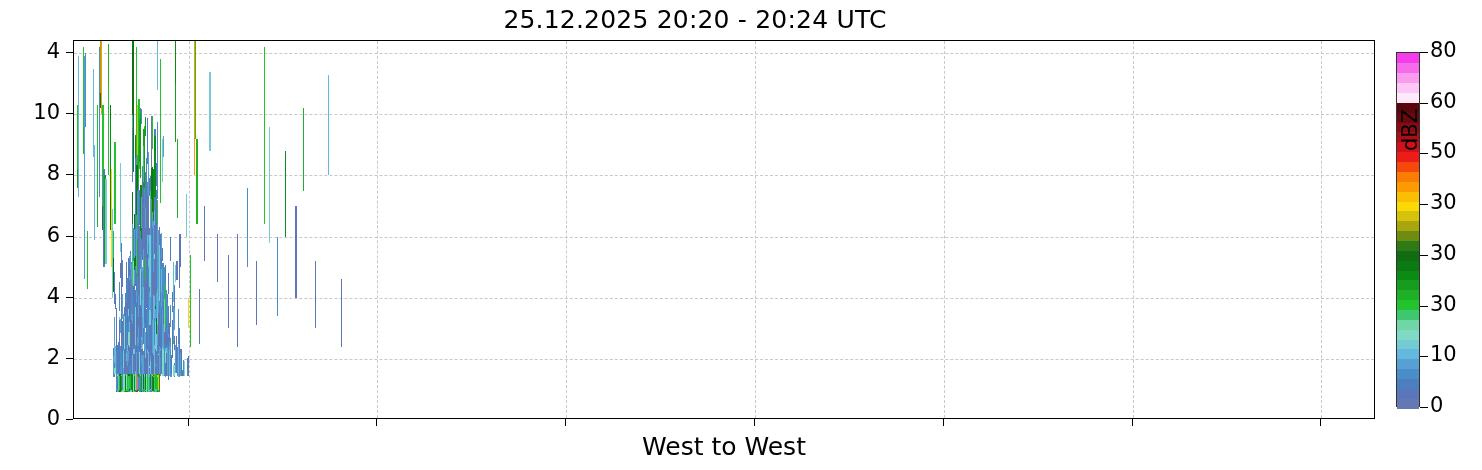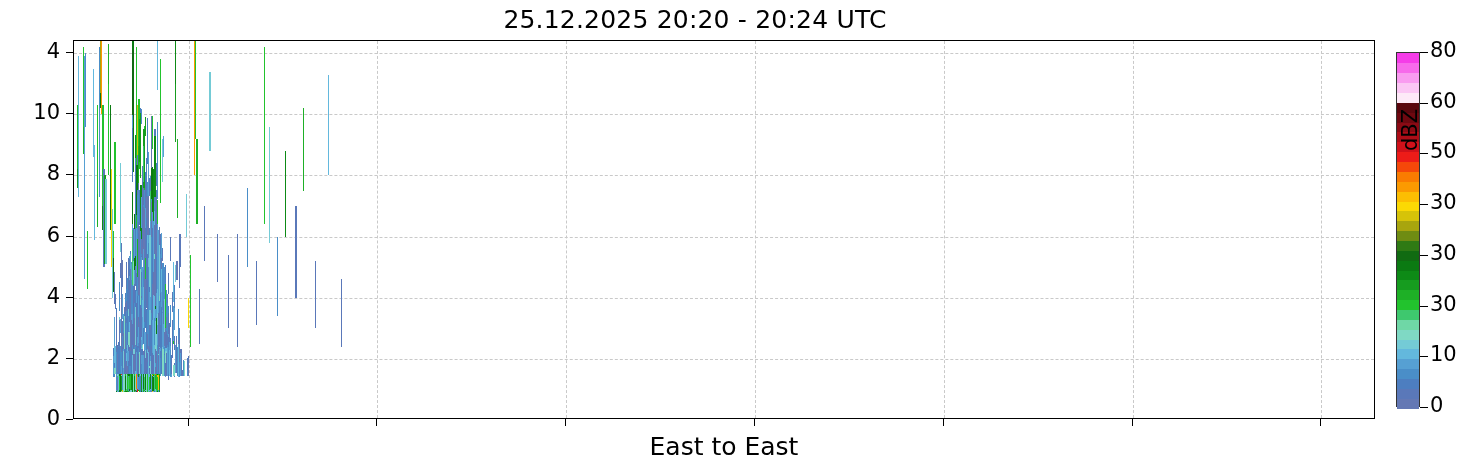--- a/index.html
+++ b/index.html
@@ -57,21 +57,21 @@
   }
 </style>
 </head>
 <body>
 
 <div id="root">
 
   <div id="title">25.12.2025 20:20 - 20:24 UTC</div>
 
   <div id="ylabel">km AMSL</div>
-  <div id="xlabel">East to East</div>
+  <div id="xlabel">West to West</div>
 
   <div id="plot">
     <div id="grid-layer">
         <div class="hgrid" style="top: 317.871px;"></div>
         <div class="hgrid" style="top: 256.742px;"></div>
         <div class="hgrid" style="top: 195.613px;"></div>
         <div class="hgrid" style="top: 134.484px;"></div>
         <div class="hgrid" style="top: 73.3548px;"></div>
         <div class="hgrid" style="top: 12.2258px;"></div>
         <div class="vgrid" style="left: 114.576px;"></div>

